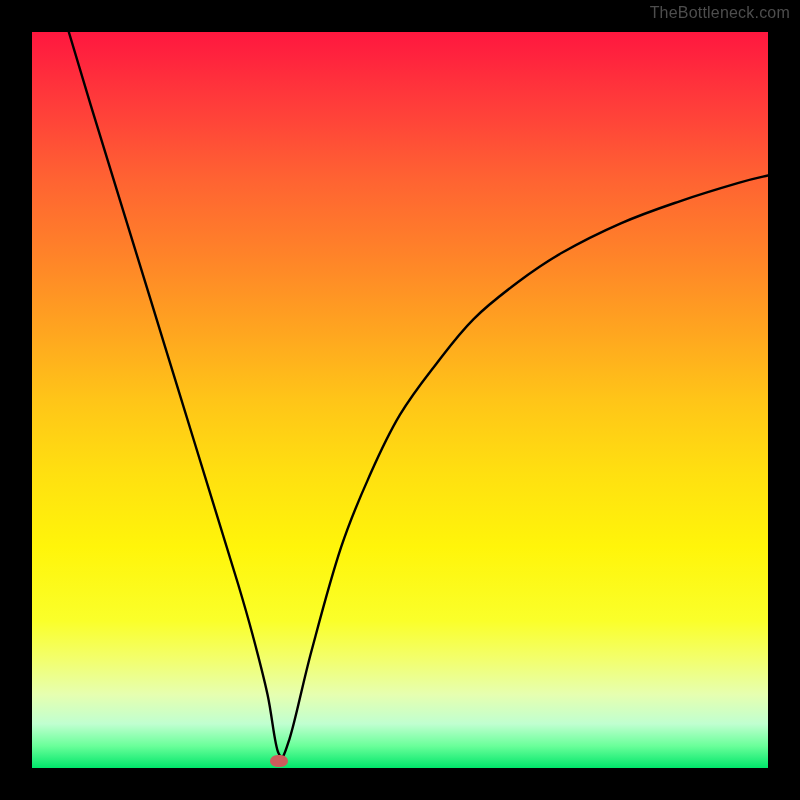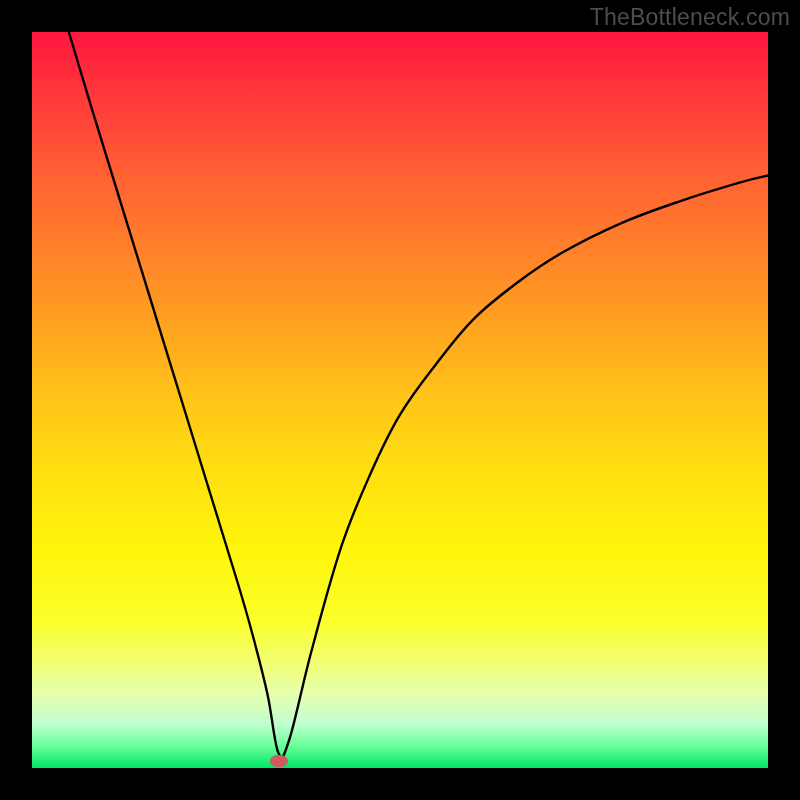--- a/index.html
+++ b/index.html
@@ -49,21 +49,21 @@
       #c0ffd0 94%,
       #6aff9a 97%,
       #00e66a 100%
     );
   }
   .watermark {
     position: absolute;
     top: 4px;
     right: 10px;
     color: #4d4d4d;
-    font-size: 23px;
+    font-size: 16px;
     font-weight: 400;
     letter-spacing: 0.2px;
     user-select: none;
   }
   svg.curve {
     position: absolute;
     left: 0;
     top: 0;
     width: 100%;
     height: 100%;

